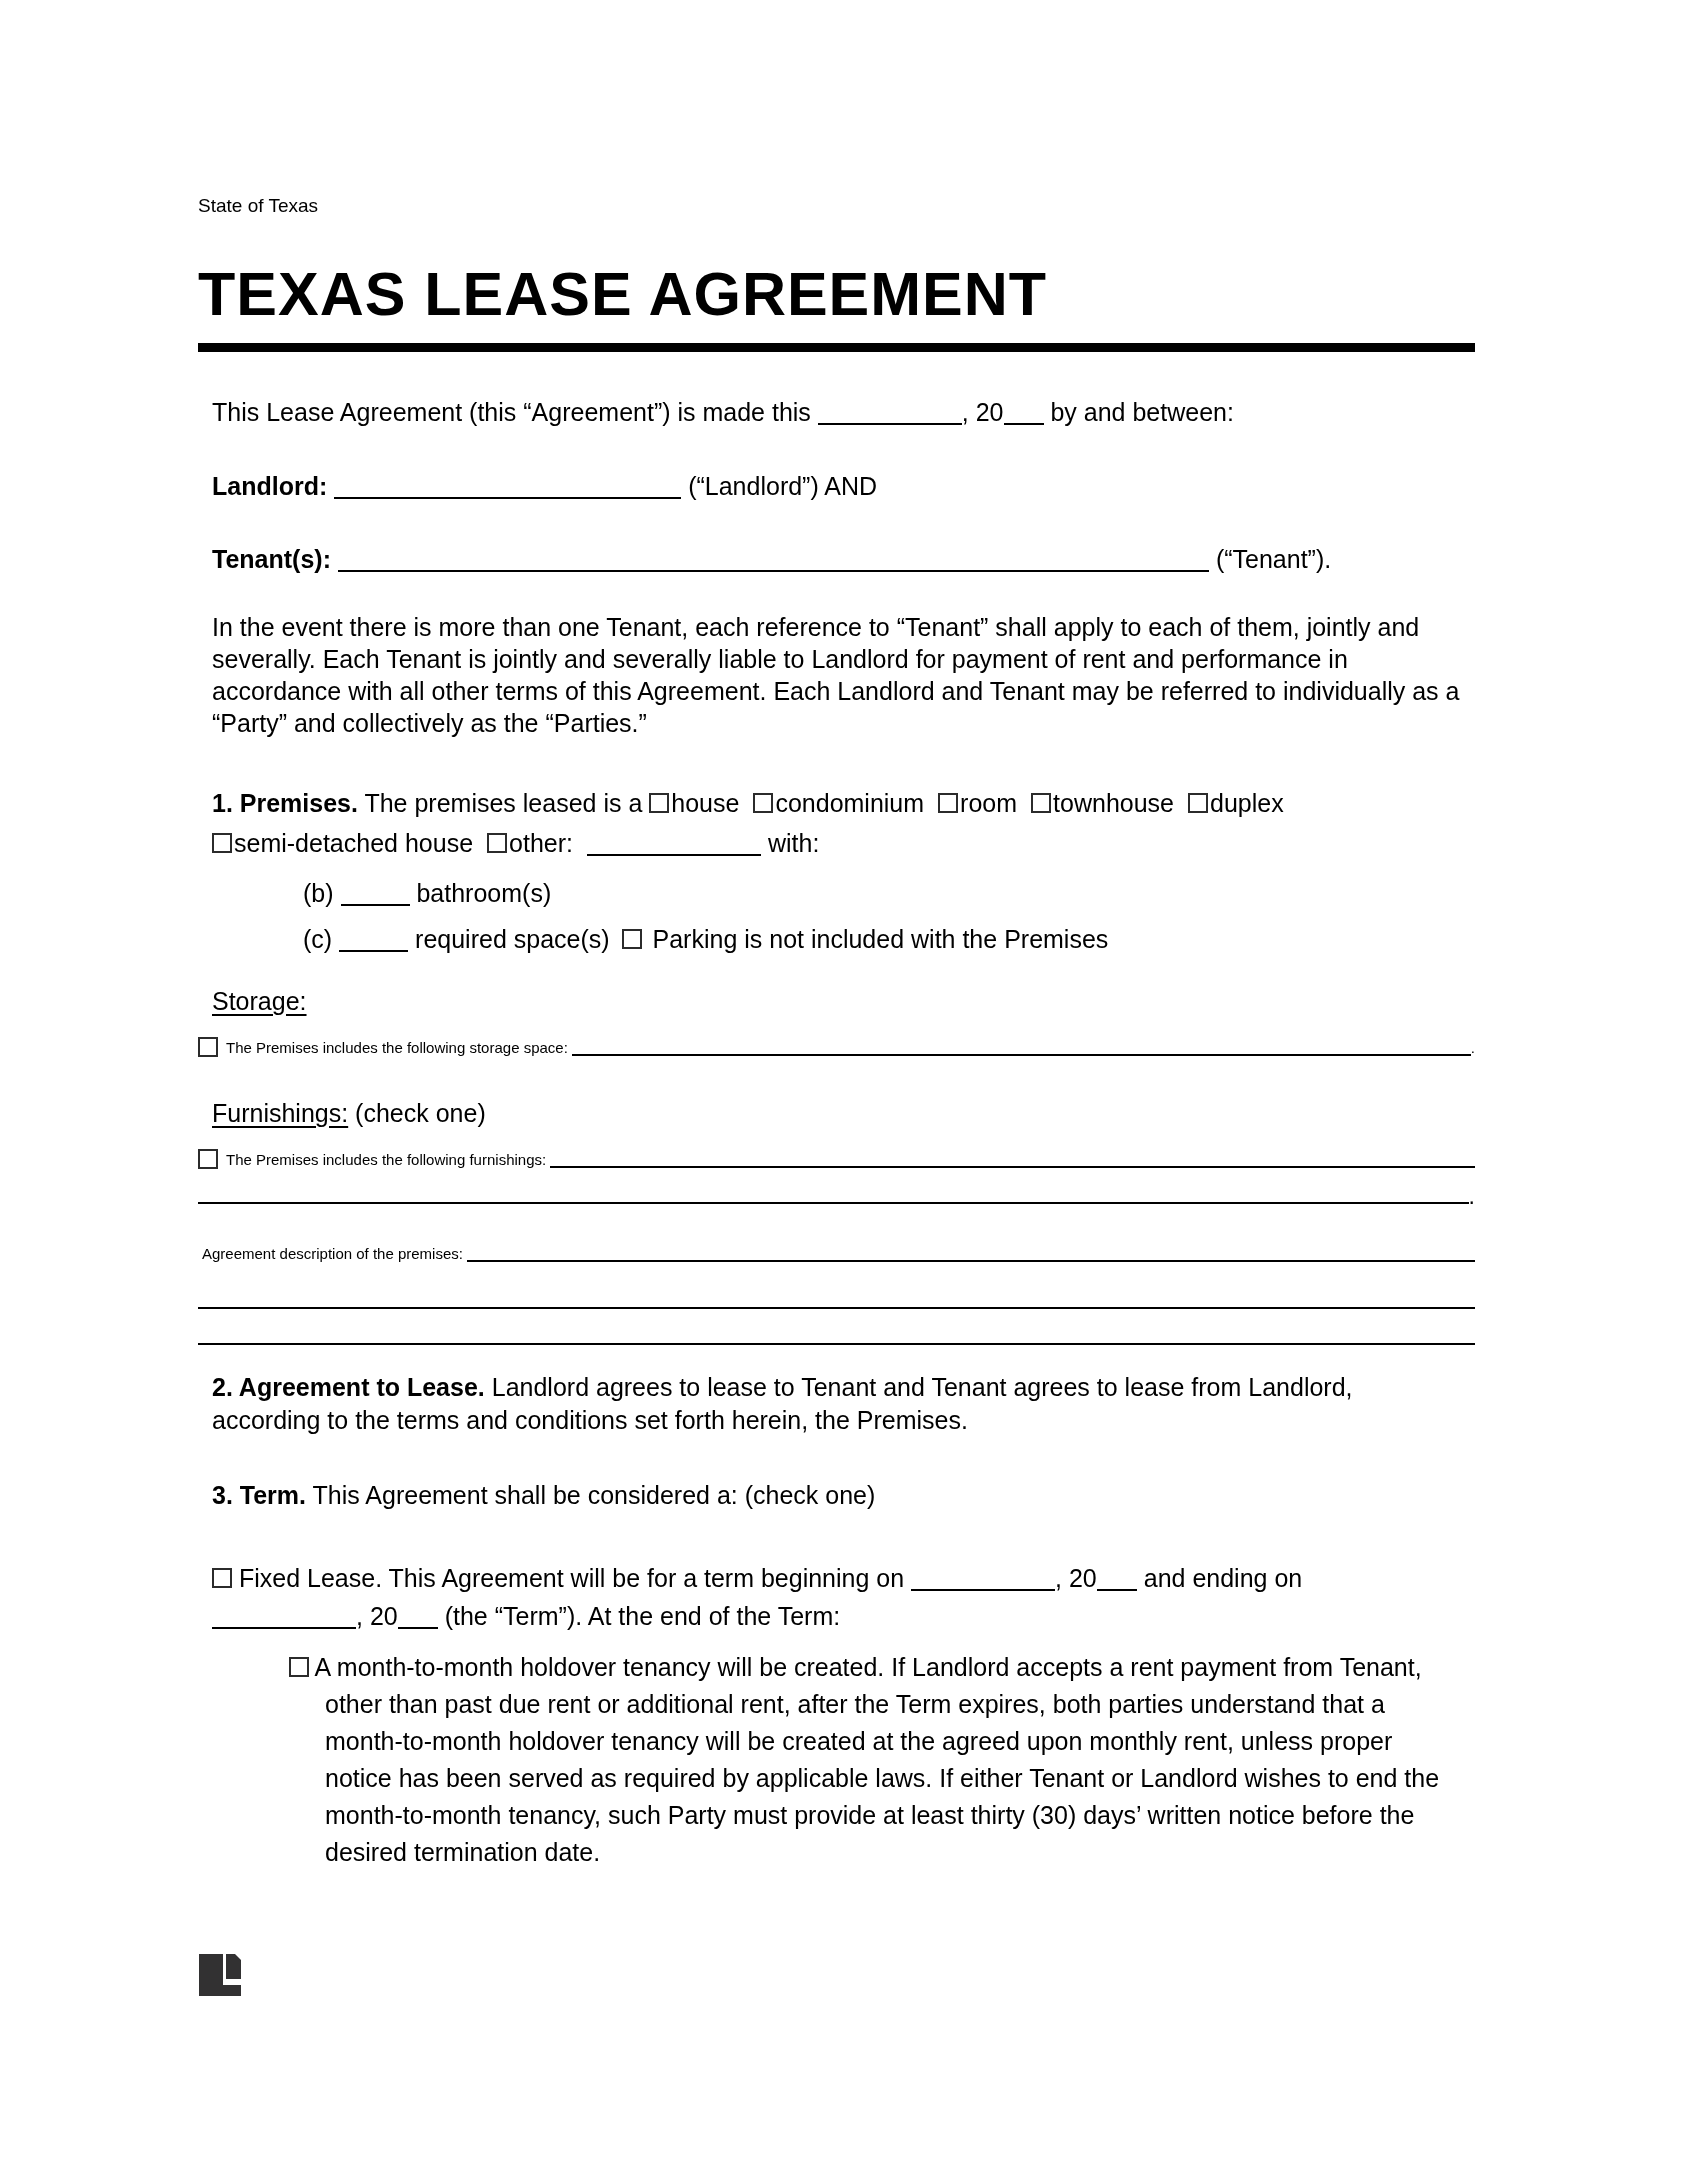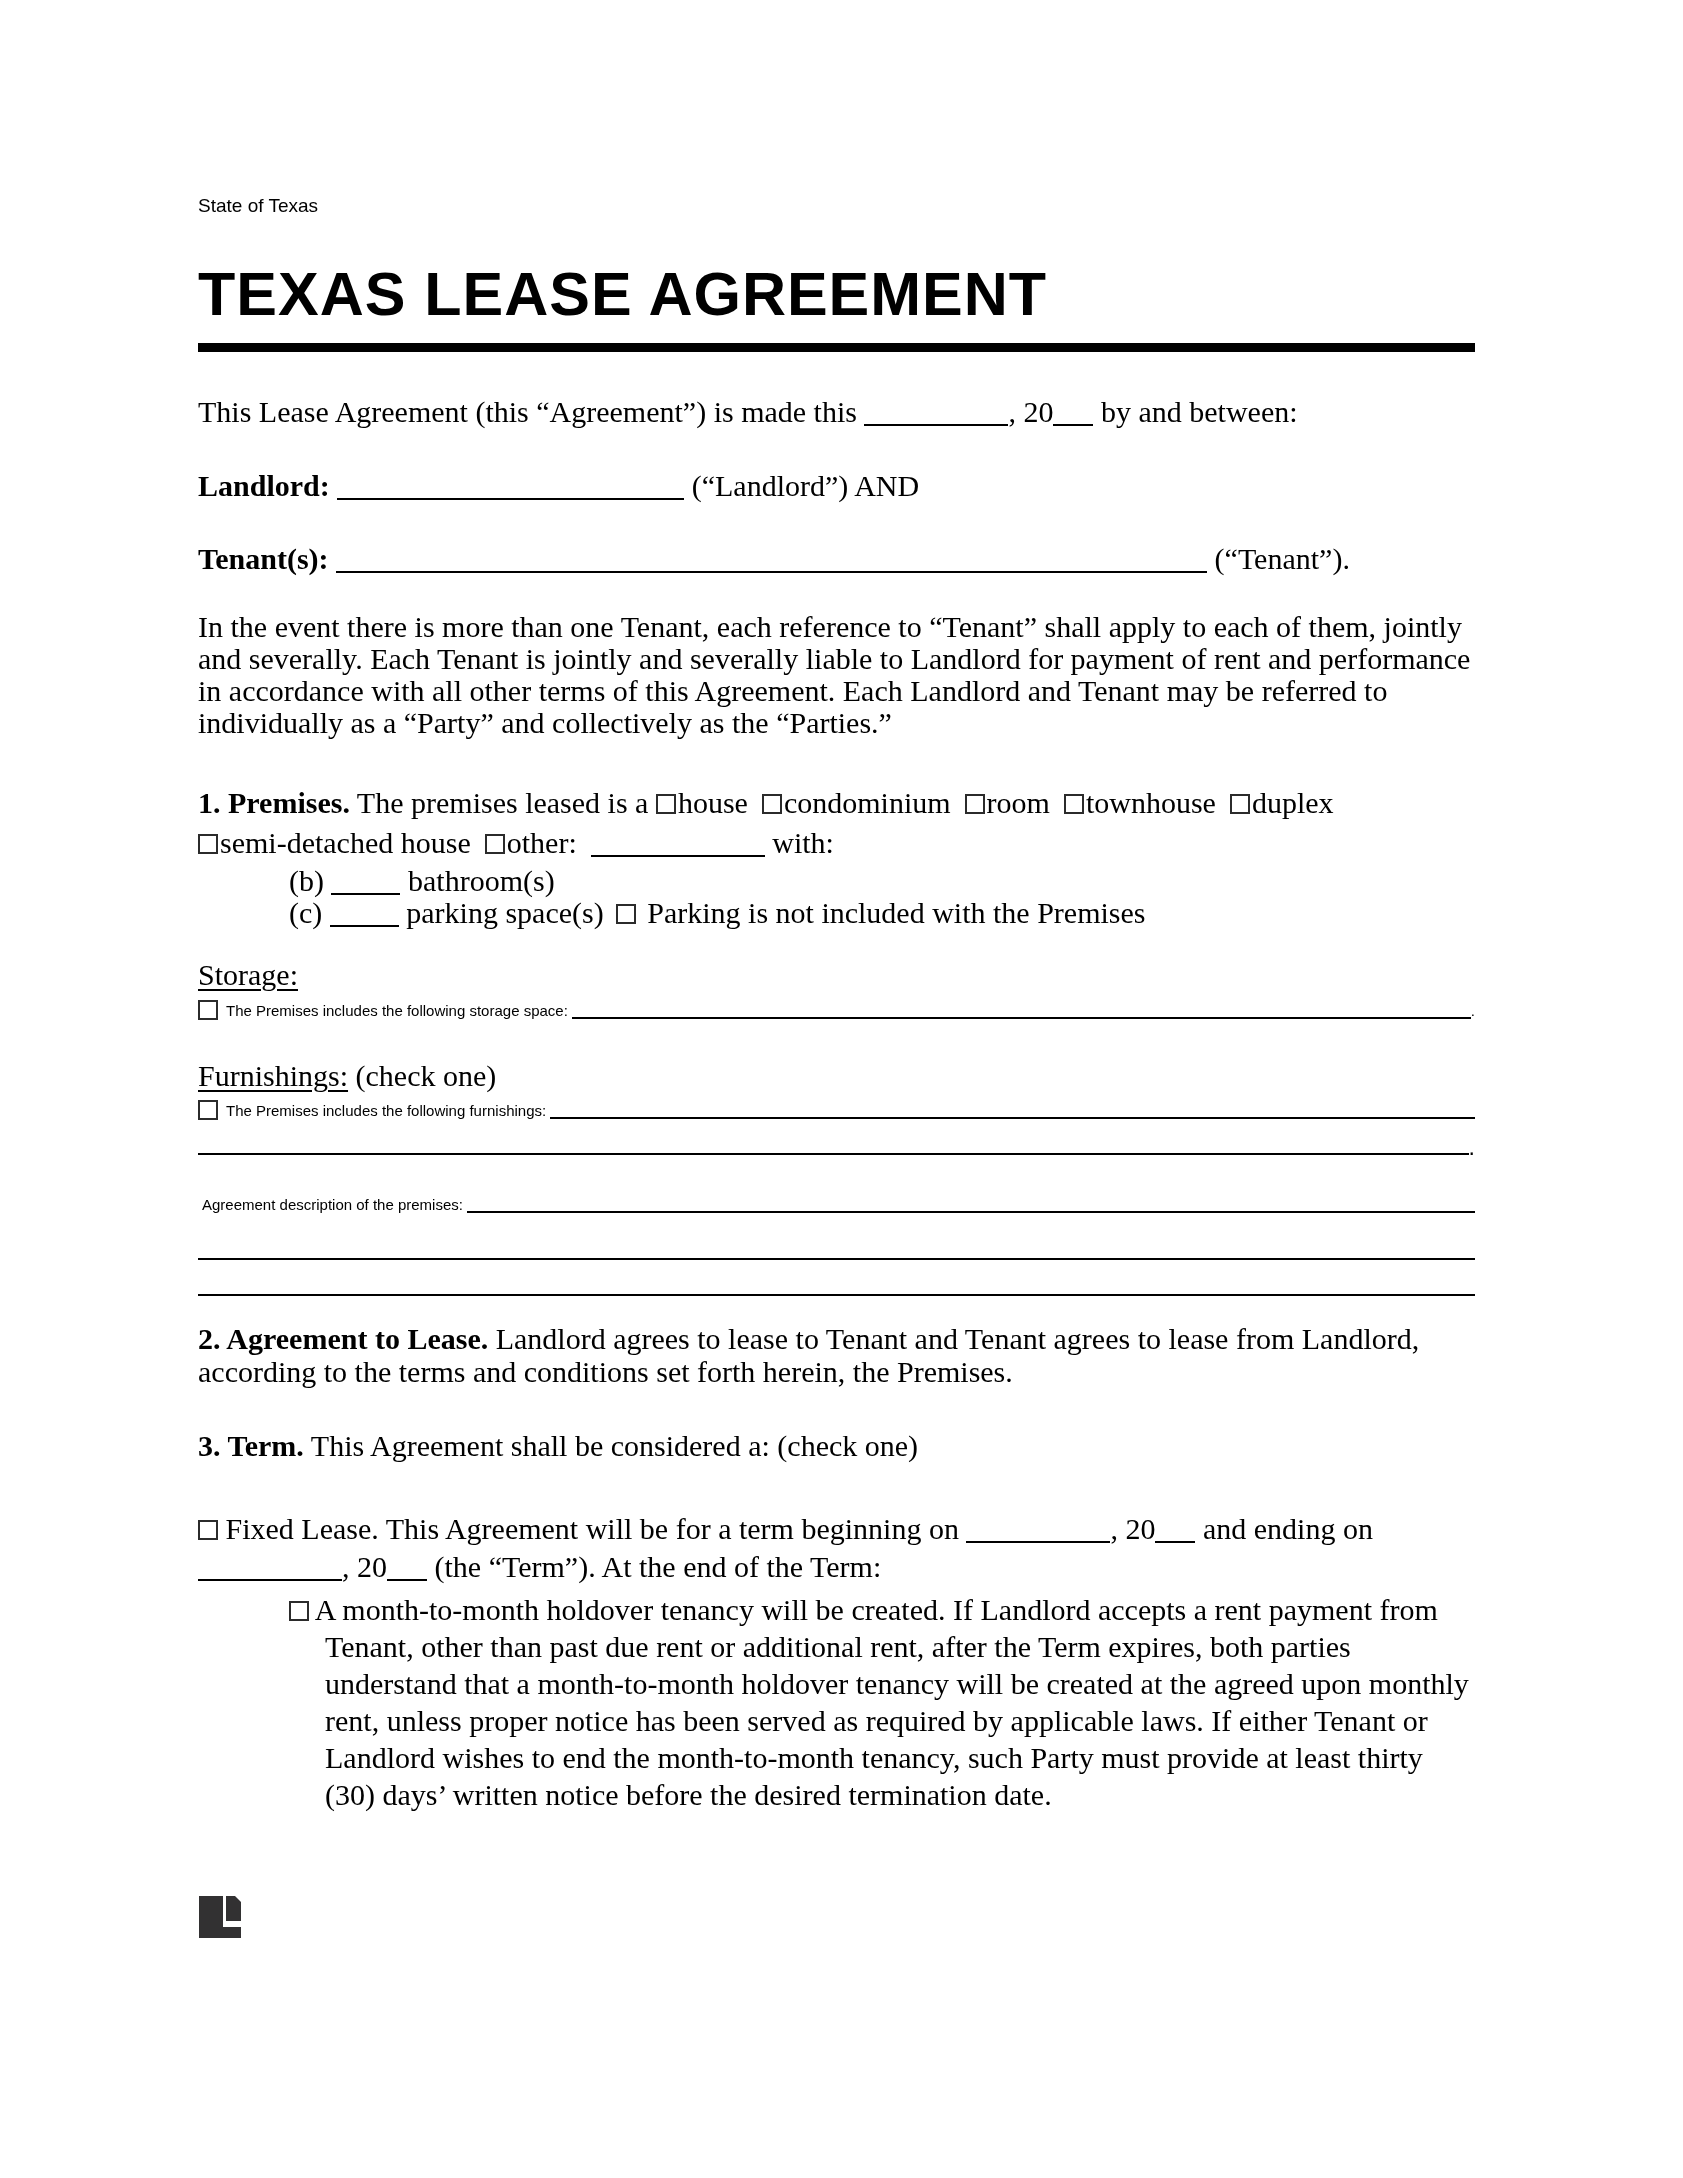--- a/index.html
+++ b/index.html
@@ -5,21 +5,21 @@
   html,body { margin:0; padding:0; background:#ffffff; }
   body { width:1683px; height:2178px; font-family:"Liberation Sans", sans-serif; color:#000; }
   .page { position:relative; width:1683px; height:2178px; overflow:hidden; background:#fff; }
   .content { padding:194px 208px 0 198px; }
 
   .state { font-size:19px; line-height:24px; }
   .title { font-size:61px; line-height:65px; font-weight:bold; 
            margin:44px 0 0 0; letter-spacing:1px; white-space:nowrap; }
   .rule { height:9px; background:#000; margin-top:16px; }
 
-  .line { font-size:30px; line-height:32px; margin:0;font-family:Liberation Serif, serif; }
+  .line { font-size:25px; line-height:32px; margin:14px; }
   .b { font-weight:bold; }
   .ul { text-decoration:underline; text-underline-offset:4px; text-decoration-thickness:2px; }
 
   .cb { display:inline-block; width:16px; height:16px; border:2px solid #2b2b2b;
         vertical-align:-1px; background:#fff; }
 
   .blank { display:inline-block; height:4px; border-bottom:2px solid #000; vertical-align:-4px; }
   .w40 {width:40px} .w70 {width:69px} .w145 {width:144px} .w176 {width:174px}
   .w205 {width:203px} .w215 {width:213px} .w350 {width:347px} .w880 {width:871px}
 
@@ -63,21 +63,21 @@
     <p class="line" style="margin-top:42px"><span class="b">Landlord:</span> <span class="blank w350"></span><span> (“Landlord”) AND</span></p>
 
     <p class="line" style="margin-top:41px"><span class="b">Tenant(s):</span> <span class="blank w880"></span><span> (“Tenant”).</span></p>
 
     <p class="line" style="margin-top:36px">In the event there is more than one Tenant, each reference to “Tenant” shall apply to each of them, jointly and severally. Each Tenant is jointly and severally liable to Landlord for payment of rent and performance in accordance with all other terms of this Agreement. Each Landlord and Tenant may be referred to individually as a “Party” and collectively as the “Parties.”</p>
 
     <p class="line" style="margin-top:44px; line-height:40px"><span class="b">1. Premises.</span><span> The premises leased is a </span><span class="opt"><span class="cb"></span><span>house</span></span><span class="opt"><span class="cb"></span><span>condominium</span></span><span class="opt"><span class="cb"></span><span>room</span></span><span class="opt"><span class="cb"></span><span>townhouse</span></span><span class="opt"><span class="cb"></span><span>duplex</span></span><br><span class="opt"><span class="cb"></span><span>semi-detached house</span></span><span class="opt"><span class="cb"></span><span>other:</span></span><span class="blank w176"></span><span> with:</span></p>
 
     <div class="abc">
       <div class="line"><span>(b) </span><span class="blank w70"></span><span> bathroom(s)</span></div>
-      <div class="line"><span>(c) </span><span class="blank w70"></span><span> parking space(s)</span><span class="cb cb-parking"></span><span> Parking is not included with the Premises</span></div>
+      <div class="line"><span>(c) </span><span class="blank w70"></span><span> required space(s)</span><span class="cb cb-parking"></span><span> Parking is not included with the Premises</span></div>
     </div>
 
 
     <div class="line" style="margin-top:30px"><span class="ul">Storage:</span></div>
     <div class="row" style="margin-top:3px">
         <span class="cb"></span>
         <span class="t">The Premises includes the following storage space: </span>
         <span class="fill"></span>
         <span class="t">.</span>
       </div>

